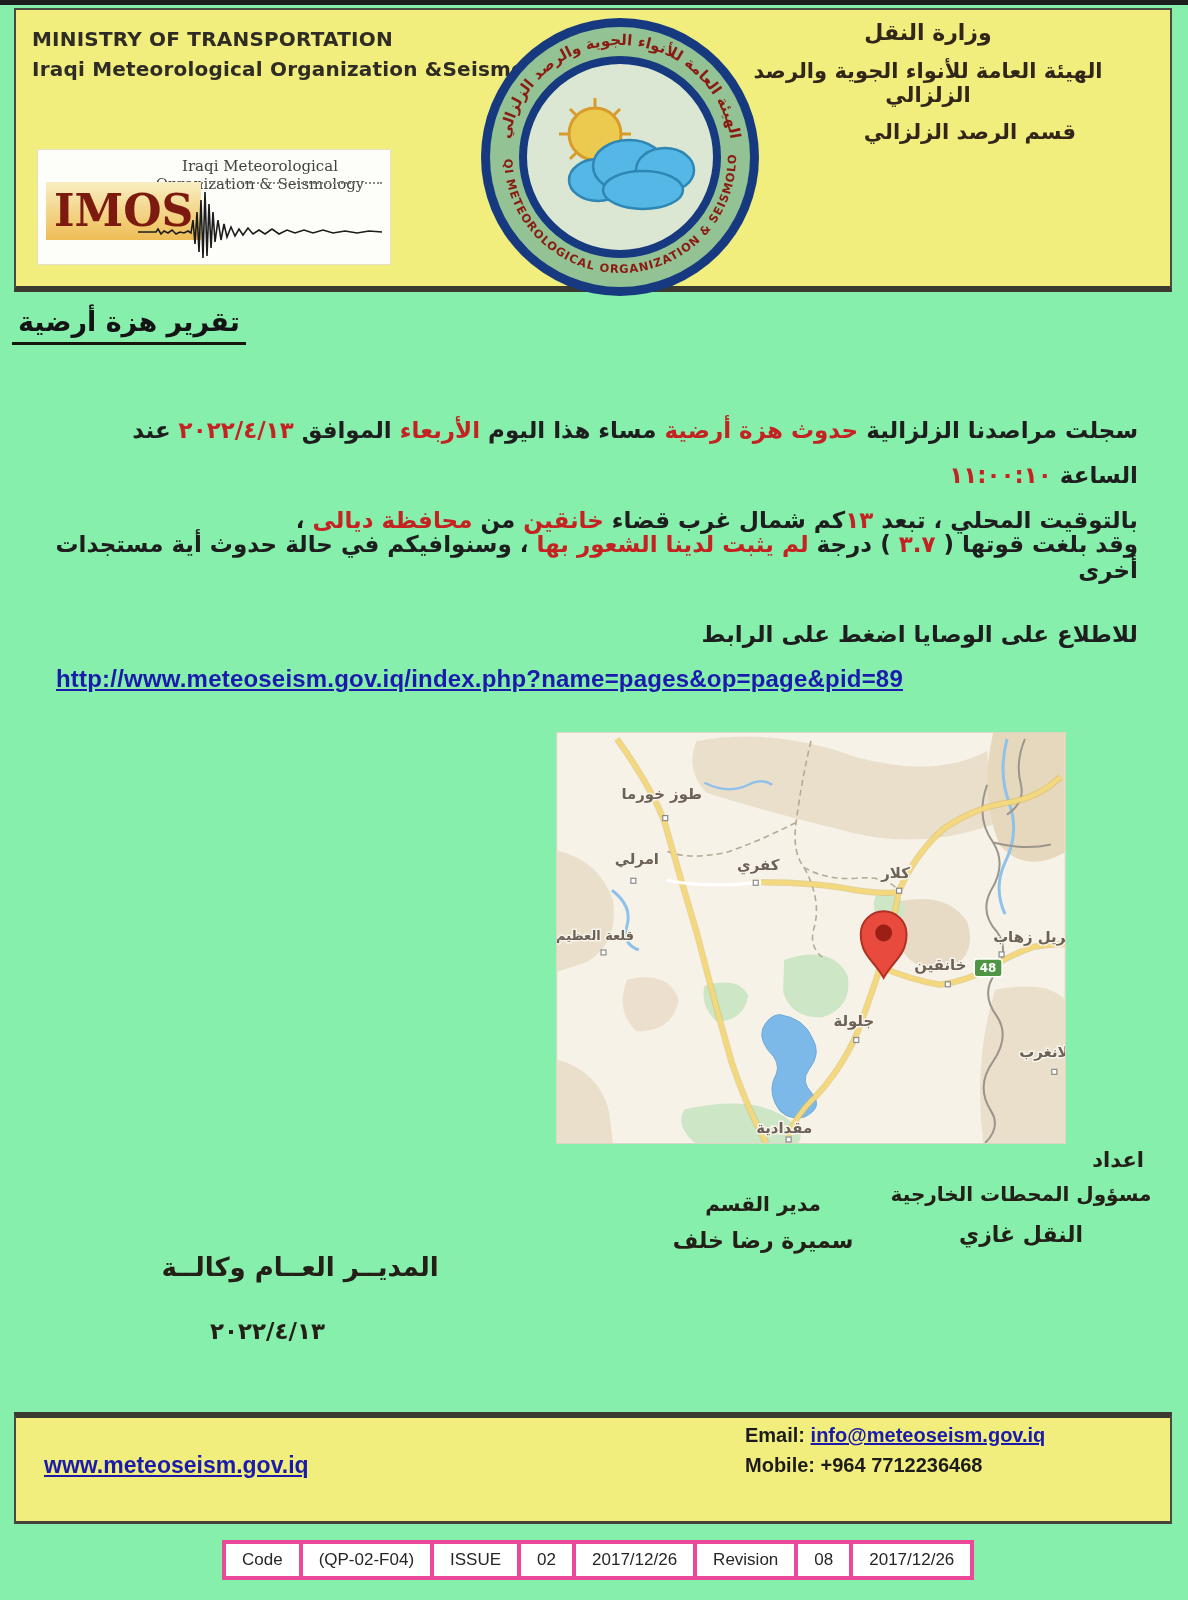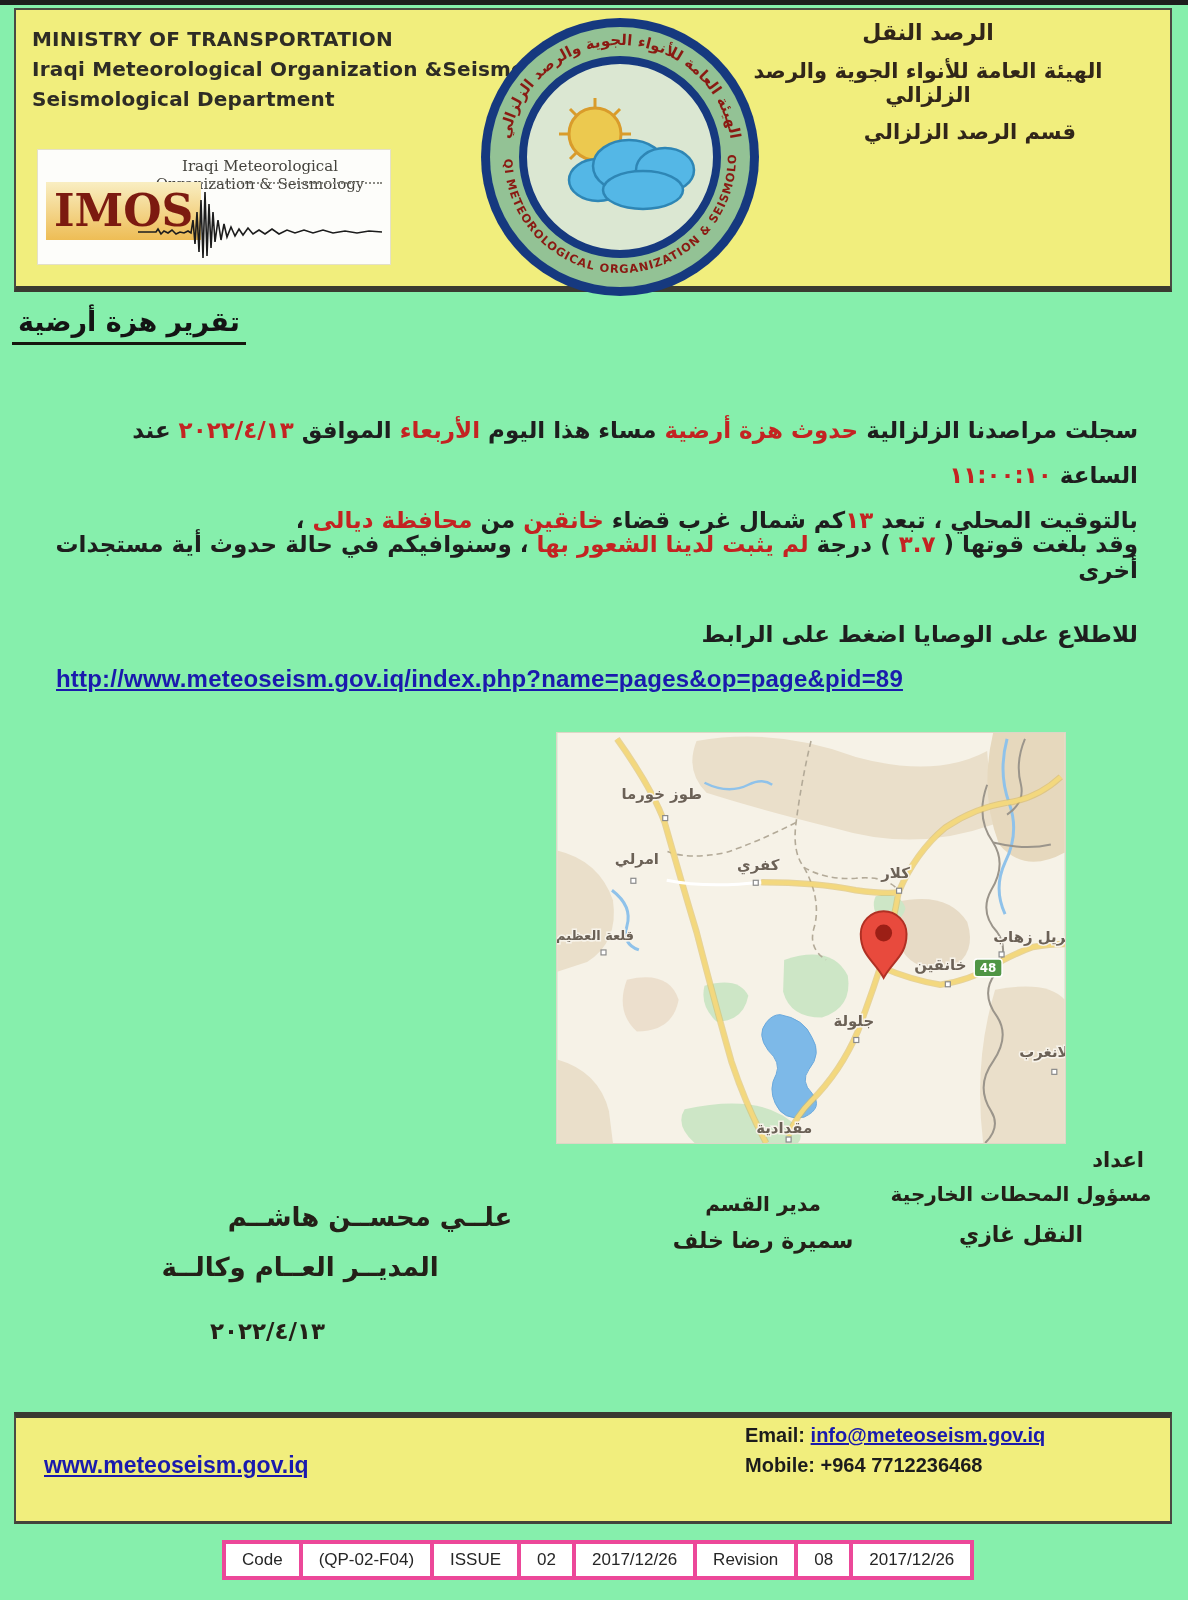--- a/index.html
+++ b/index.html
@@ -90,25 +90,24 @@
 
 <div id="page">
 
   <div class="abs" id="scan-edge"></div>
 
   <div class="abs" id="header-box"></div>
 
   <div class="abs hdr-en">
     <div>MINISTRY OF TRANSPORTATION</div>
     <div>Iraqi Meteorological Organization &amp;Seismology</div>
-    <div>Seismological Department</div>
   </div>
 
   <div class="abs hdr-ar">
-    <div class="l1">الرصد النقل</div>
+    <div class="l1">وزارة النقل</div>
     <div class="l2">الهيئة العامة للأنواء الجوية والرصد الزلزالي</div>
     <div class="l3">
         <span>قسم الرصد الزلزالي</span>
       </div>
   </div>
 
   <div class="abs" id="imos-box">
     <div class="abs" id="imos-caption">Iraqi Meteorological Organization &amp; Seismology</div>
     <div class="abs" id="imos-dots"></div>
     <div class="abs" id="imos-acronym">IMOS</div>
@@ -260,21 +259,20 @@
       <path d="M328,246 C319,229 305,224 305,202 A23,23 0 1 1 351,202 C351,224 337,229 328,246 z" fill="#e84a3d" stroke="#b03024" stroke-width="2"></path>
       <circle cx="328" cy="201" r="8.5" fill="#9c1f16"></circle>
     </g>
   </svg>
 
   <div class="abs sig" id="prepared-label">اعداد</div>
   <div class="abs sig" id="sig-r-title">مسؤول المحطات الخارجية</div>
   <div class="abs sig" id="sig-r-name">النقل غازي</div>
   <div class="abs sig" id="sig-m-title">مدير القسم</div>
   <div class="abs sig" id="sig-m-name">سميرة رضا خلف</div>
-  <div class="abs sig" id="gm-name">علــي محســن هاشــم</div>
   <div class="abs sig" id="gm-title">المديــر العــام وكالــة</div>
   <div class="abs" id="sig-date" dir="rtl">٢٠٢٢/٤/١٣</div>
 
   <div class="abs" id="footer-box"></div>
   <a class="abs" id="footer-website" href="#">www.meteoseism.gov.iq</a>
   <div class="abs footer-line" id="footer-email-line">
     <span>Email:</span>
     <a id="footer-email" href="#">info@meteoseism.gov.iq</a>
   </div>
   <div class="abs footer-line" id="footer-mobile-line">

